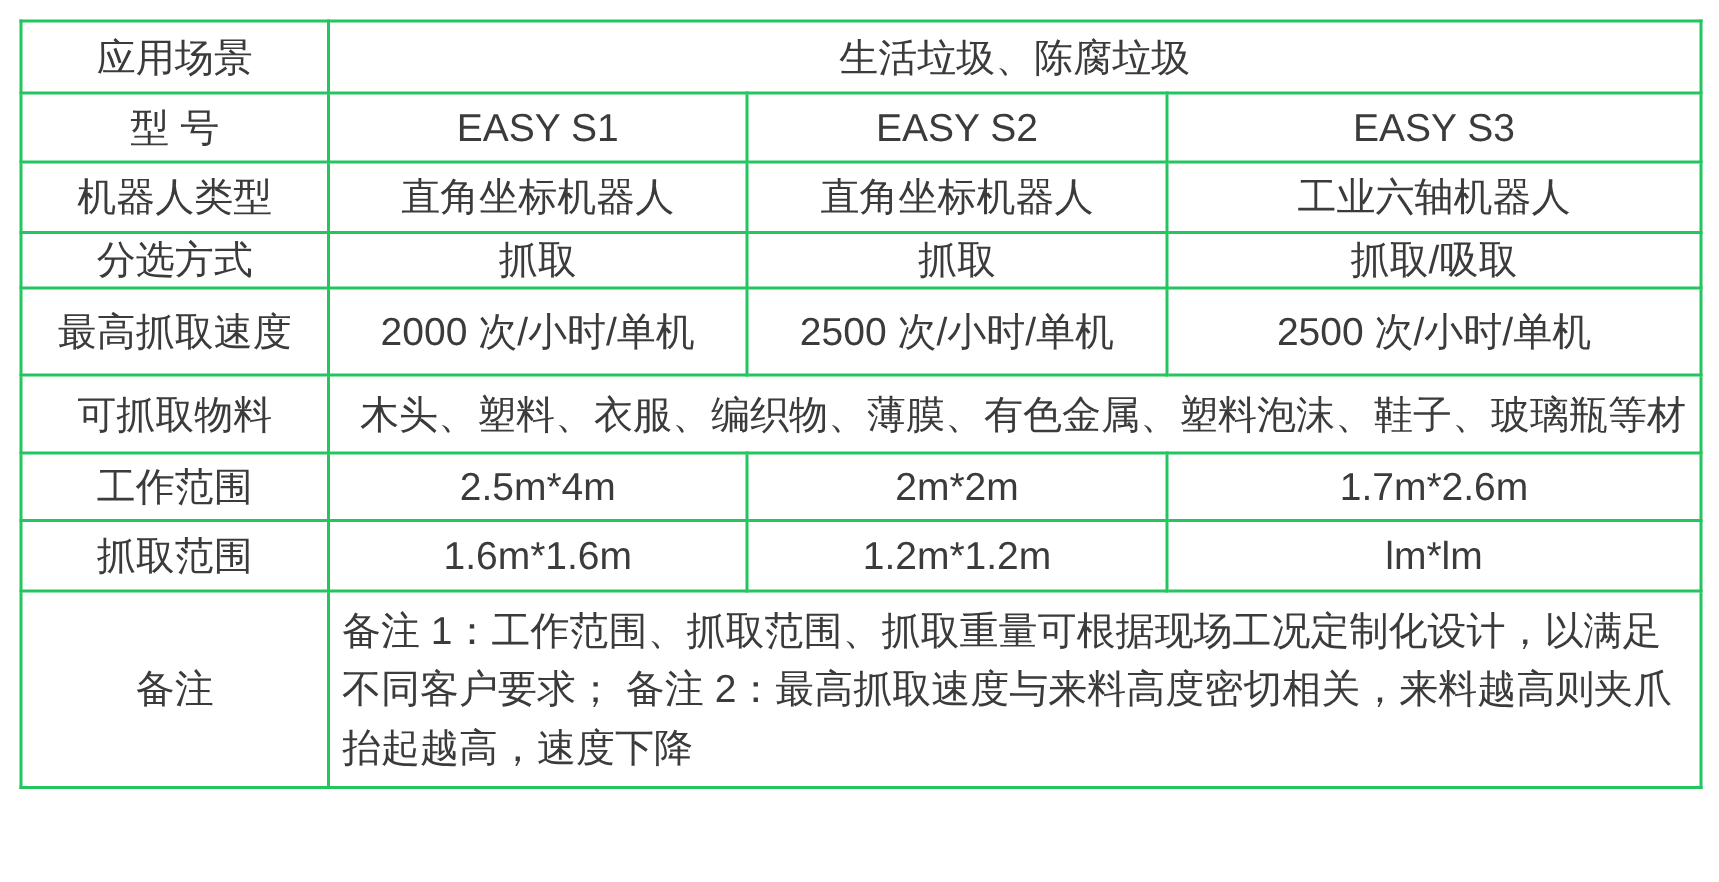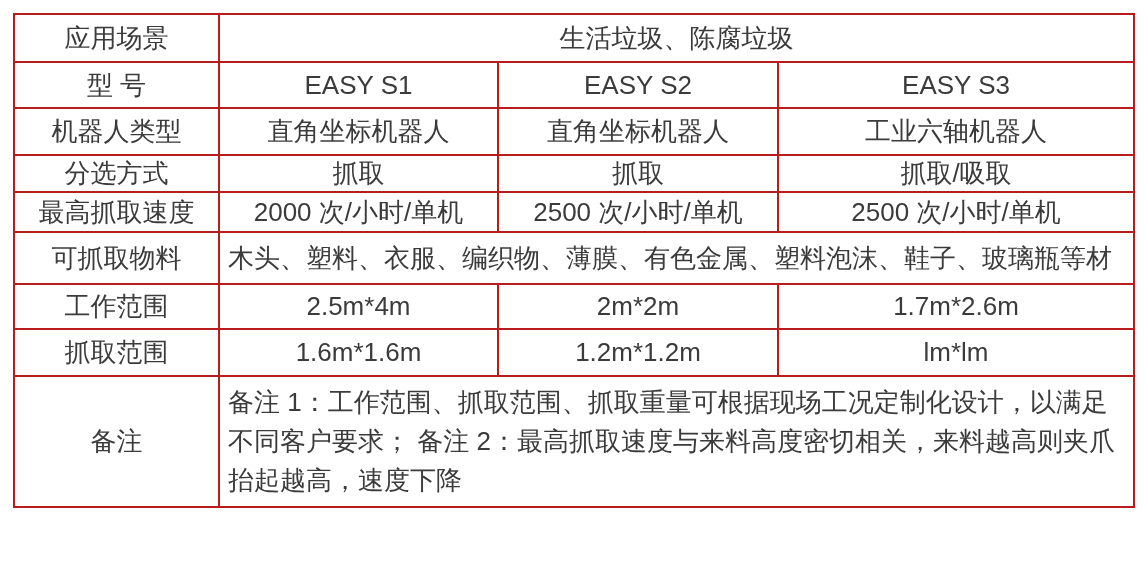--- a/index.html
+++ b/index.html
@@ -12,46 +12,46 @@
   }
   .spec-table {
     position: absolute;
     left: 13px;
     top: 13px;
     width: 1120px;
     border-collapse: collapse;
     table-layout: fixed;
   }
   .spec-table td {
-    border: 2px solid #b91c1c;
+    border: 2px solid #22c55e;
     text-align: center;
     vertical-align: middle;
     font-size: 26px;
     color: #3b3b3b;
     padding: 0;
     overflow: hidden;
     white-space: nowrap;
   }
   .spec-table td.left {
     text-align: left;
-    padding: 2px 8px;
+    padding: 2px 20px;
   }
   .spec-table td.remarks {
     white-space: normal;
     line-height: 39px;
     padding: 6px 10px 6px 8px;
     text-align: left;
     vertical-align: middle;
   }
   tr.r1  { height: 48px; }
   tr.r2  { height: 46px; }
   tr.r3  { height: 47px; }
   tr.r4  { height: 34px; }
   tr.r5  { height: 46px; }
-  tr.r6  { height: 40px; }
+  tr.r6  { height: 58px; }
   tr.r7  { height: 52px; margin-top: 39px; }
   tr.r8  { height: 45px; }
   tr.r9  { height: 47px; }
   tr.r10 { height: 131px; }
 </style>
 </head>
 <body>
 
 <table class="spec-table">
   <colgroup>

